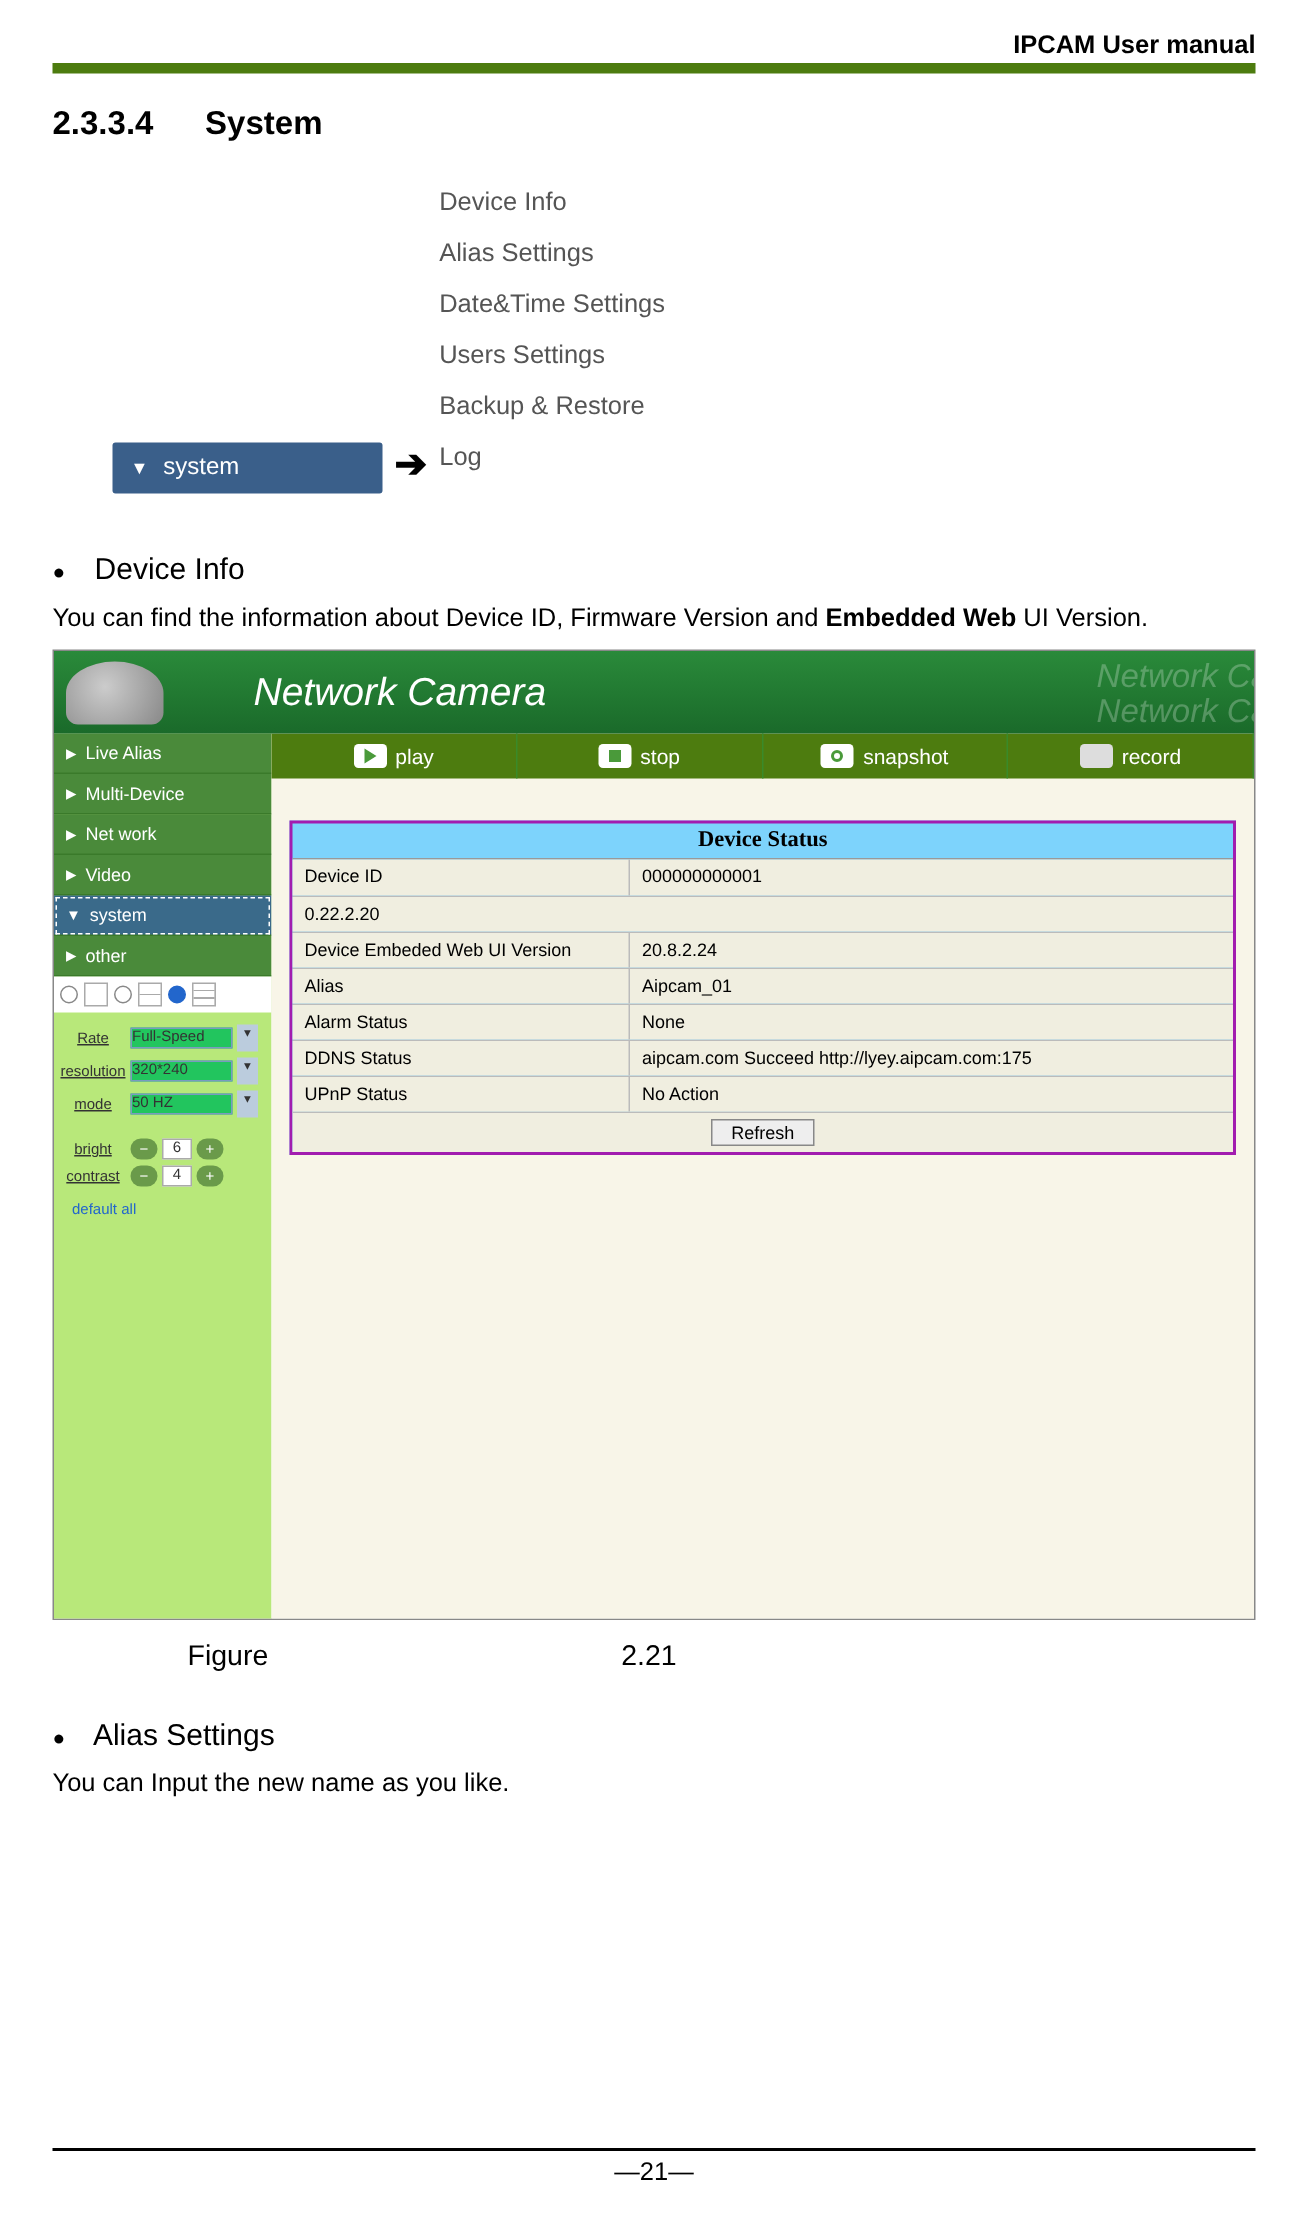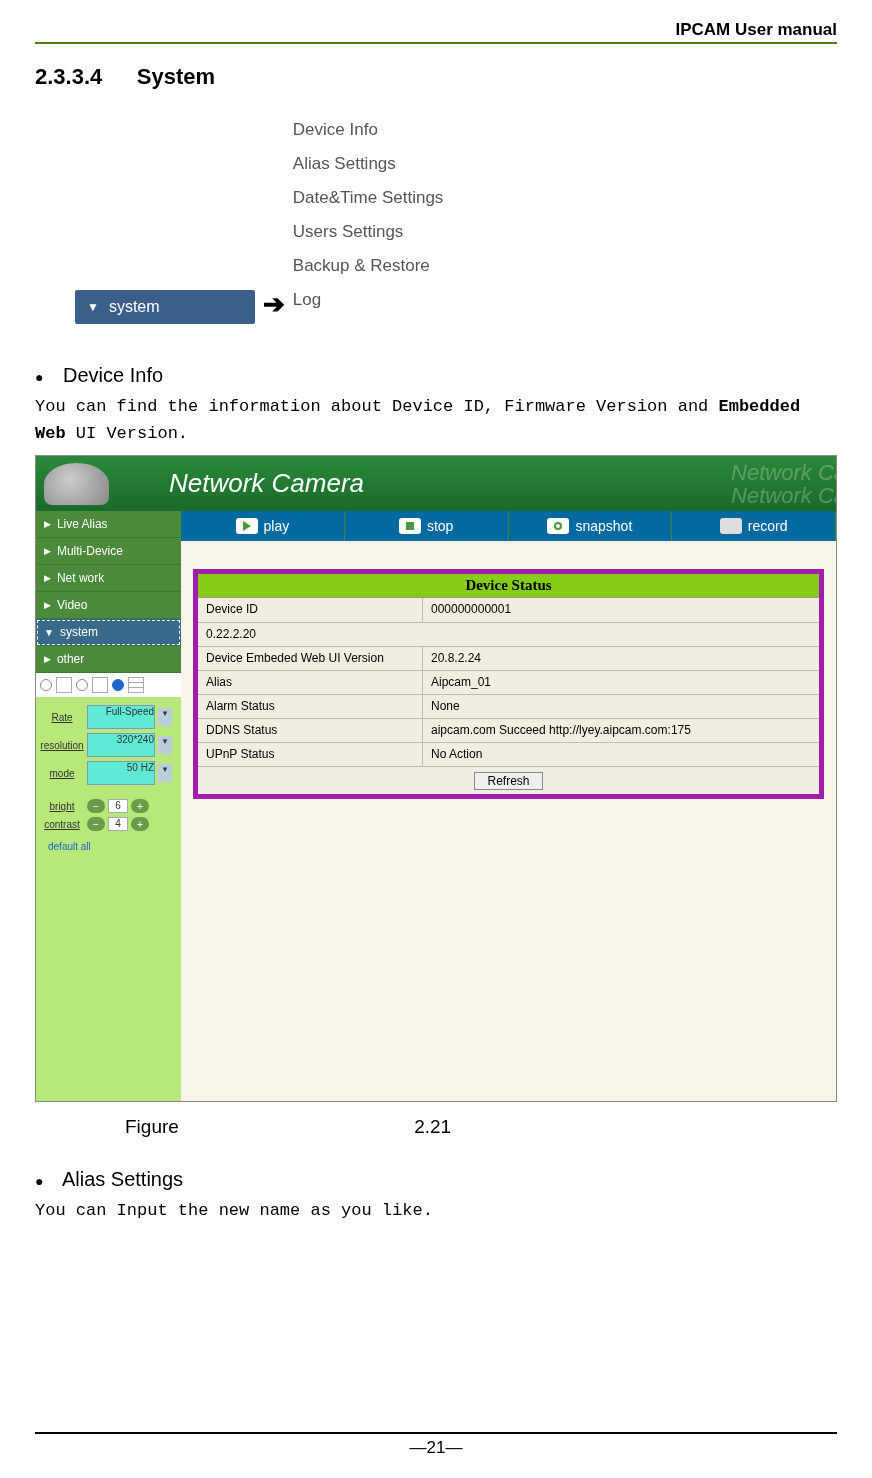--- a/index.html
+++ b/index.html
@@ -5,21 +5,21 @@
   * { box-sizing: border-box; margin: 0; padding: 0; }
   body {
     font-family: Arial, sans-serif;
     background: #fff;
     width: 872px;
     margin: 0 auto;
     padding: 20px 35px;
     position: relative;
     min-height: 1478px;
   }
-  .header-title { font-weight: bold; font-size: 17px; text-align: right; border-bottom: 2px solid #4d7c0f; padding-bottom: 2px; margin-bottom: 20px; }
+  .header-title { font-weight: bold; font-size: 17px; text-align: right; border-bottom: 7px solid #4d7c0f; padding-bottom: 2px; margin-bottom: 20px; }
   .section-num { font-weight: bold; font-size: 22px; }
   .section-title { font-weight: bold; font-size: 22px; margin-left: 30px; }
   .section-head { margin-bottom: 30px; }
   .menu-diagram { display: flex; align-items: flex-end; margin-left: 40px; margin-bottom: 40px; }
   .system-btn {
     background: #3a5f8a;
     color: #fff;
     width: 180px;
     height: 34px;
     display: flex;
@@ -27,21 +27,21 @@
     padding-left: 12px;
     font-size: 16px;
     border-radius: 2px;
   }
   .system-btn .tri { color: #fff; margin-right: 10px; font-size: 12px; }
   .arrow { font-size: 26px; font-weight: bold; margin: 0 8px 4px 8px; }
   .menu-list { font-size: 17px; color: #555; }
   .menu-list div { margin-bottom: 14px; }
   .bullet-head { font-size: 20px; margin-bottom: 6px; }
   .bullet-head .dot { font-size: 14px; margin-right: 14px; }
-  .para { font-size: 17px; line-height: 1.6; margin-bottom: 8px; font-family: Liberation Mono, monospace; }
+  .para { font-size: 17px; line-height: 1.6; margin-bottom: 8px; }
   .figure-wrap { border: 1px solid #888; margin-top: 6px; }
   .fig-header {
     background: linear-gradient(#2a8a3a, #1a6a2a);
     height: 55px;
     display: flex;
     align-items: center;
     position: relative;
     overflow: hidden;
   }
   .camera-ico {
@@ -66,40 +66,40 @@
   .nav-item.active { background: #3a6a8a; }
   .nav-item.active .chev { font-size: 10px; }
   .nav-item.sel { outline: 1px dashed #fff; outline-offset: -2px; }
   .view-modes { background: #fff; padding: 4px; display: flex; gap: 4px; align-items: center; }
   .vm-box { width: 16px; height: 16px; border: 1px solid #aaa; }
   .vm-radio { width: 12px; height: 12px; border: 1px solid #888; border-radius: 50%; }
   .vm-filled { background: #2266cc; border-color: #2266cc; }
   .ctrl-block { padding: 8px 4px; font-size: 10px; color: #333; }
   .ctrl-row { display: flex; align-items: center; gap: 3px; margin-bottom: 4px; }
   .ctrl-label { width: 44px; text-align: center; font-size: 10px; text-decoration: underline; }
-  .ctrl-sel { width: 68px; height: 24px; font-size: 10px; border: 1px solid #7a9ac0; background: #5eead4; text-align: right; }
+  .ctrl-sel { width: 68px; height: 14px; font-size: 10px; border: 1px solid #7a9ac0; background: #22c55e; text-align: left; }
   .ctrl-btn { width: 18px; height: 14px; background: #6a9a4a; border-radius: 8px; color: #fff; font-size: 10px; display: inline-flex; align-items: center; justify-content: center; }
   .ctrl-val { width: 20px; height: 14px; border: 1px solid #aaa; font-size: 10px; text-align: center; background: #fff; }
   .default-link { color: #2266cc; font-size: 10px; margin-top: 10px; display: block; text-align: left; padding-left: 8px; }
   .content-area { flex: 1; background: #f8f5e8; min-height: 590px; }
-  .toolbar { display: flex; background: #0369a1; }
+  .toolbar { display: flex; background: #4d7c0f; }
   .tool-btn {
     flex: 1;
     color: #fff;
     font-size: 14px;
     padding: 7px 0;
     text-align: center;
     border-right: 1px solid #3a8a2a;
     display: flex;
     align-items: center;
     justify-content: center;
     gap: 6px;
   }
   .tool-ico { width: 22px; height: 16px; background: #fff; border-radius: 3px; display: inline-block; }
-  .status-table { margin: 28px 12px 8px 12px; border: 5px solid #a21caf; background: #84cc16; }
+  .status-table { margin: 28px 12px 8px 12px; border: 2px solid #a21caf; background: #7dd3fc; }
   .st-head { text-align: center; font-weight: bold; font-family: 'Times New Roman', serif; font-size: 15px; padding: 3px; border-bottom: 1px solid #999; }
   .st-row { display: flex; min-height: 24px; font-size: 12px; }
   .st-row + .st-row { border-top: 1px solid #bbb; }
   .st-label { width: 225px; padding: 4px 8px; background: #f0eee0; border-right: 1px solid #bbb; }
   .st-value { flex: 1; padding: 4px 8px; background: #f0eee0; }
   .refresh-row { text-align: center; padding: 4px; border-top: 1px solid #bbb; background: #f0eee0; }
   .refresh-btn { background: #eee; border: 1px solid #888; padding: 1px 12px; font-size: 12px; }
   .figure-caption { font-size: 19px; margin: 14px 0 30px 90px; }
   .fig-num { margin-left: 230px; margin-top: 40px; }
   .page-num { position: absolute; bottom: 20px; right: 35px; border-top: 2px solid #000; width: calc(100% - 70px); left: 35px; text-align: center; padding-top: 4px; font-size: 17px; }

